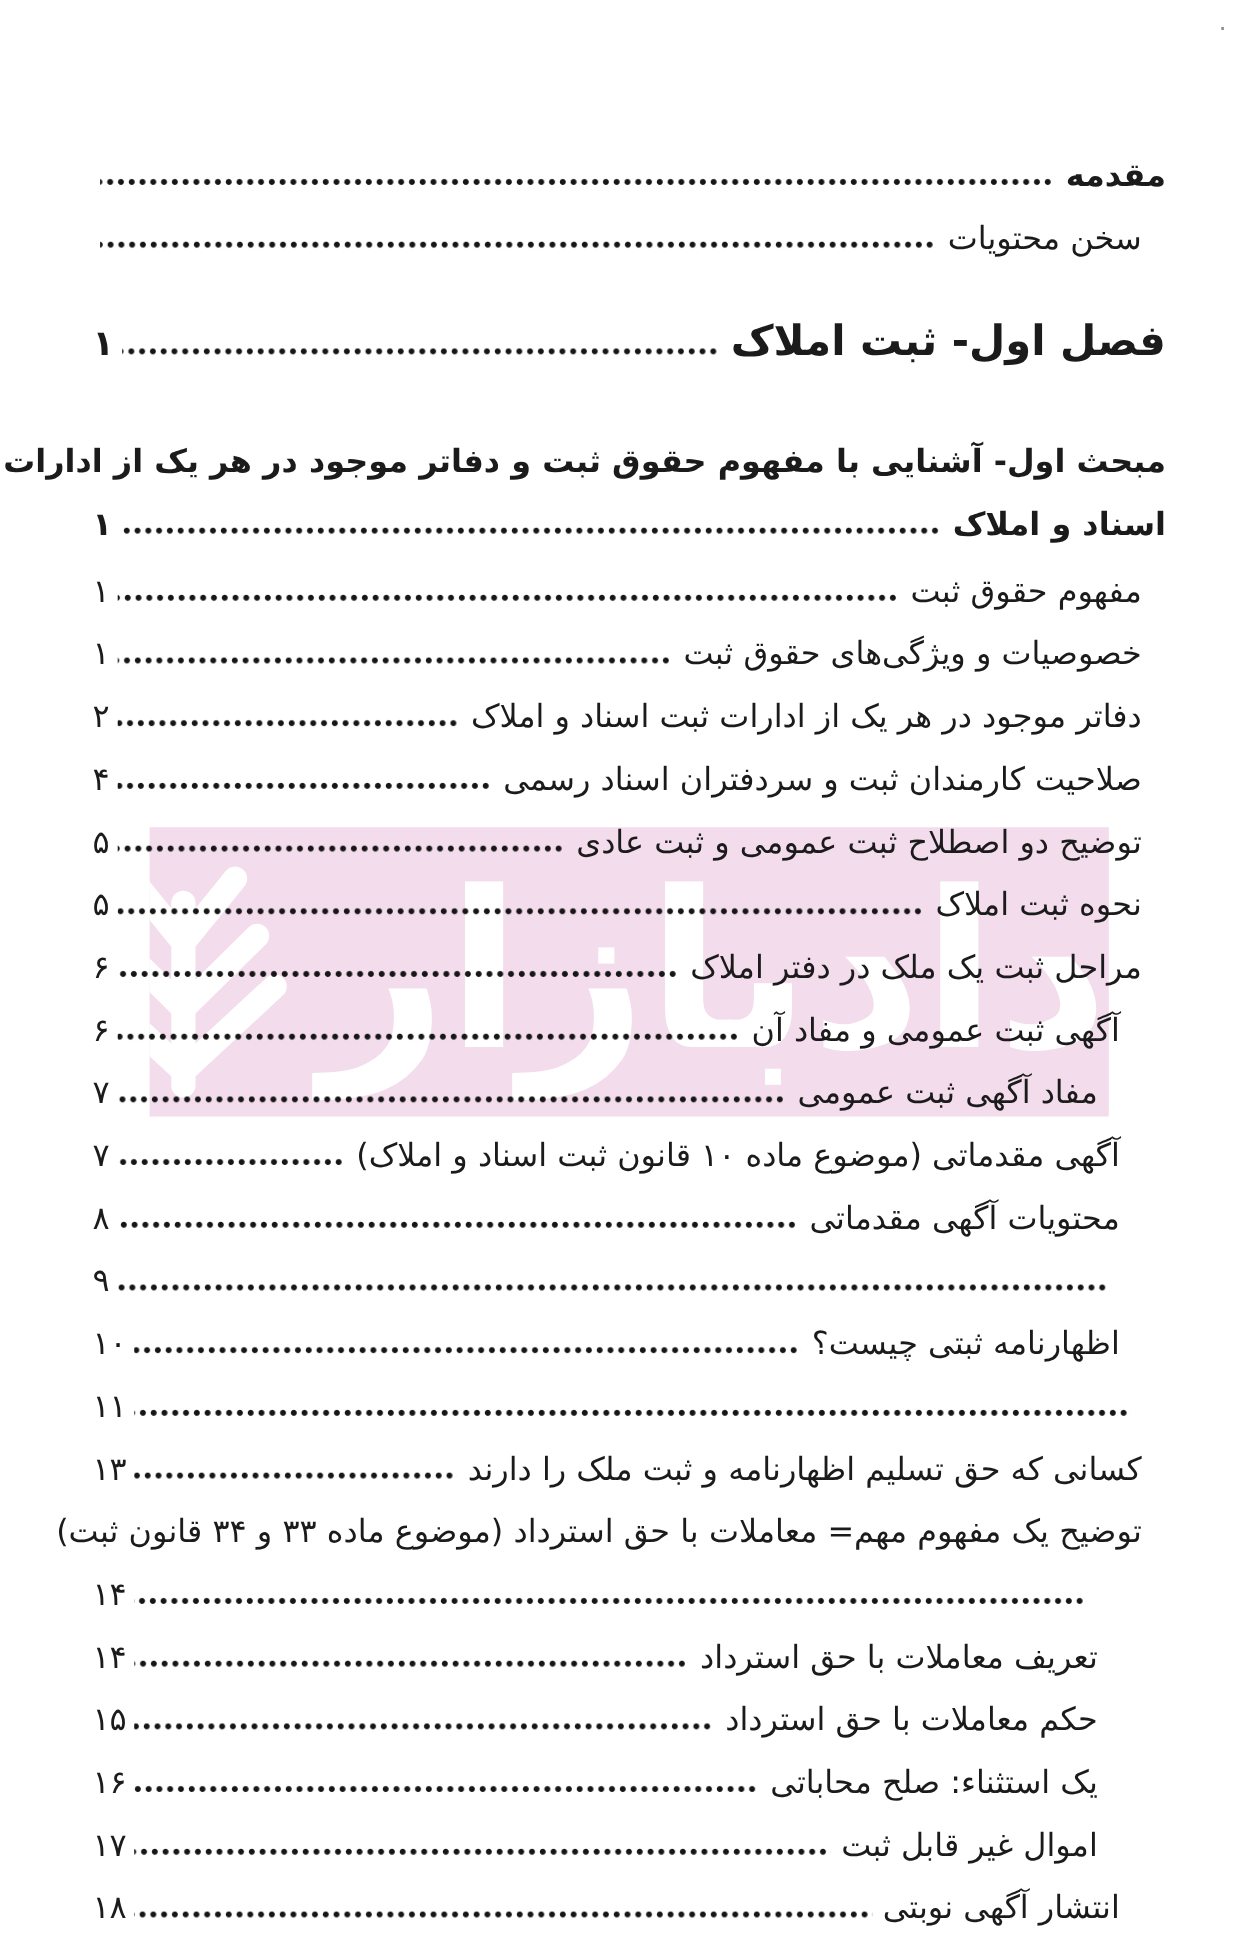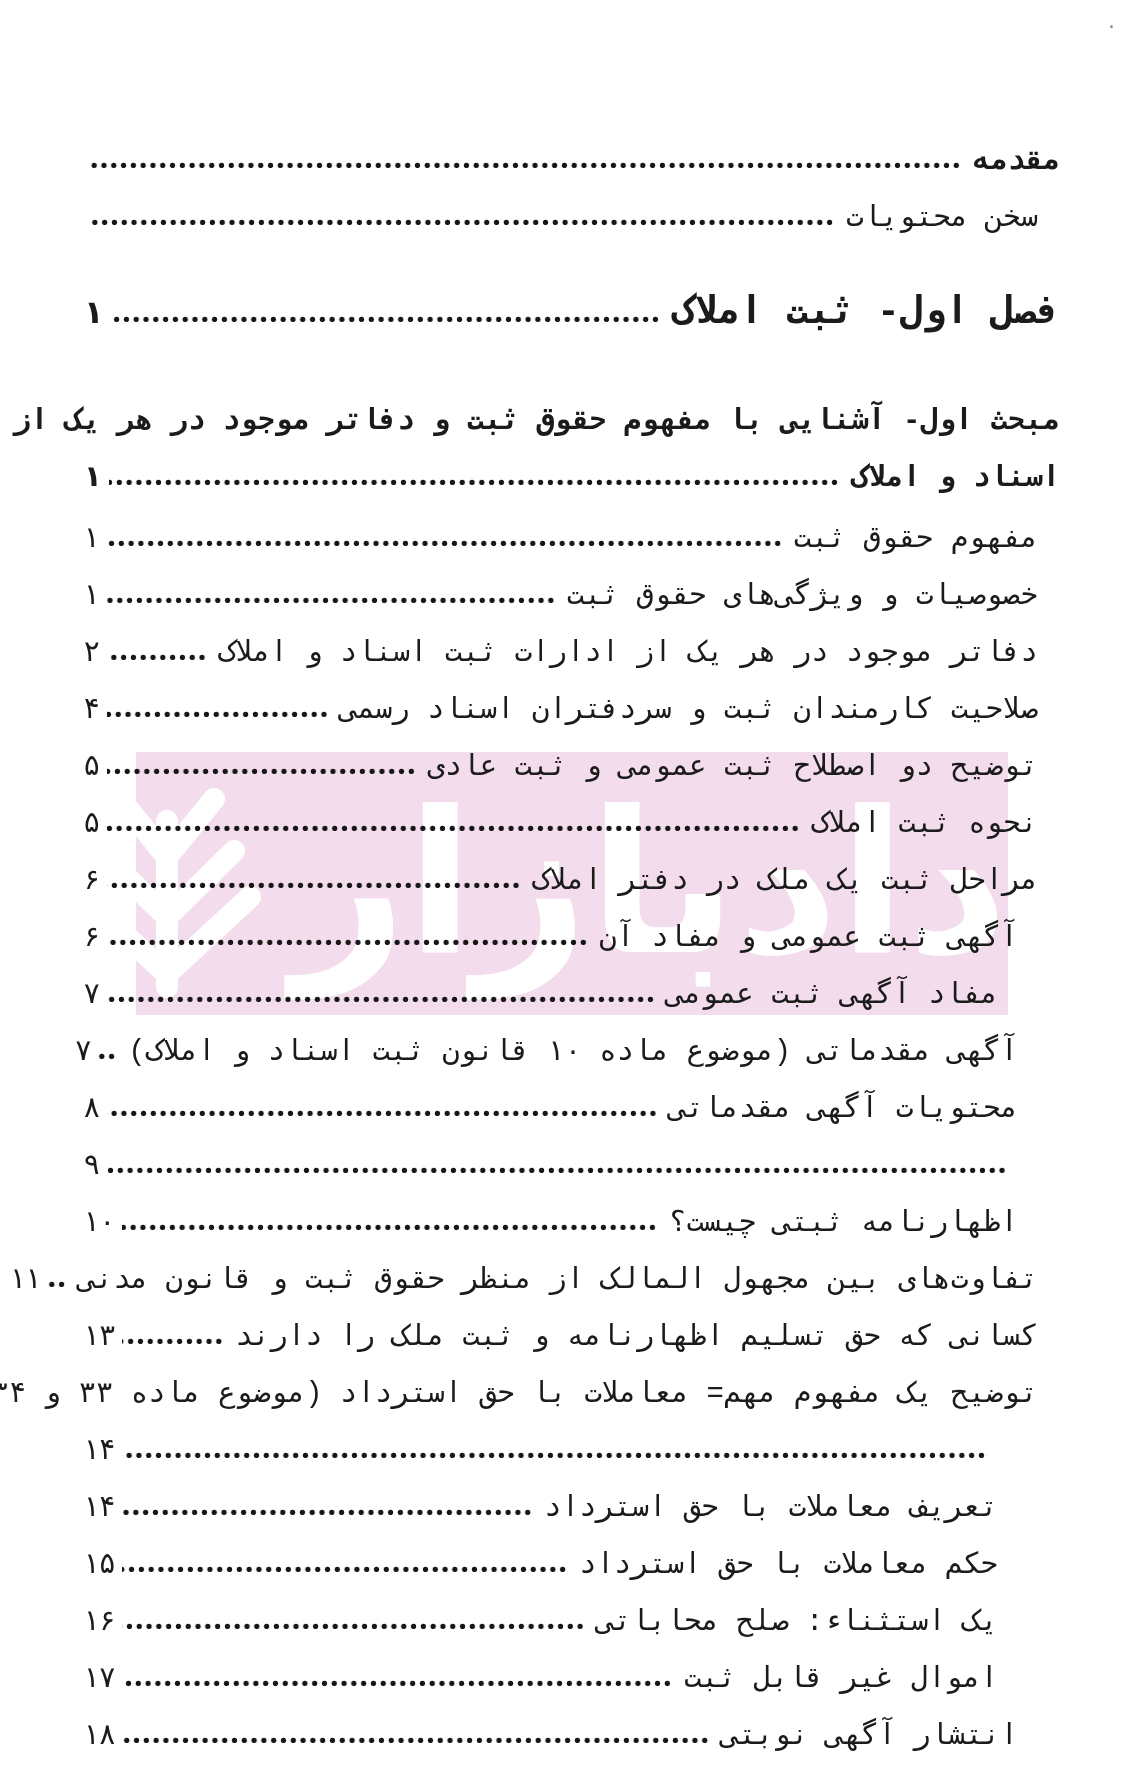--- a/index.html
+++ b/index.html
@@ -48,21 +48,21 @@
     position:relative;z-index:1;
     padding:142px 84px 0 84px;
   }
   .toc-row{
     display:flex;
     align-items:baseline;
     height:57px;
     font-size:29px;
     margin-right:22px;
   }
-  .toc-row .label{white-space:nowrap;font-family:Liberation Mono, monospace;}
+  .toc-row .label{white-space:nowrap;}
   .style-h1{font-weight:bold;margin-right:0;}
   .style-chapter{
     font-weight:bold;font-size:38px;height:86px;margin-right:0;
   }
   .style-body{font-weight:normal;}
   .indent-1{margin-right:42px;}
   .indent-2{margin-right:62px;}
   .style-chapter.indent-0,.style-h1.indent-0{margin-right:0;}
   .leader{
     flex:1 1 auto;
@@ -184,21 +184,20 @@
       <div class="toc-row style-body indent-1">
         <span class="leader"></span>
         <span class="num">۹</span>
       </div>
       <div class="toc-row style-body indent-1">
         <span class="label">اظهارنامه ثبتی چیست؟</span>
         <span class="leader"></span>
         <span class="num">۱۰</span>
       </div>
       <div class="toc-row style-body indent-0">
-        <span class="label">تفاوت‌های بین مجهول المالک از منظر حقوق ثبت و قانون مدنی</span>
         <span class="leader"></span>
         <span class="num">۱۱</span>
       </div>
       <div class="toc-row style-body indent-0">
         <span class="label">کسانی که حق تسلیم اظهارنامه و ثبت ملک را دارند</span>
         <span class="leader"></span>
         <span class="num">۱۳</span>
       </div>
       <div class="toc-row style-body indent-0">
         <span class="label">توضیح یک مفهوم مهم= معاملات با حق استرداد (موضوع ماده ۳۳ و ۳۴ قانون ثبت)</span>

